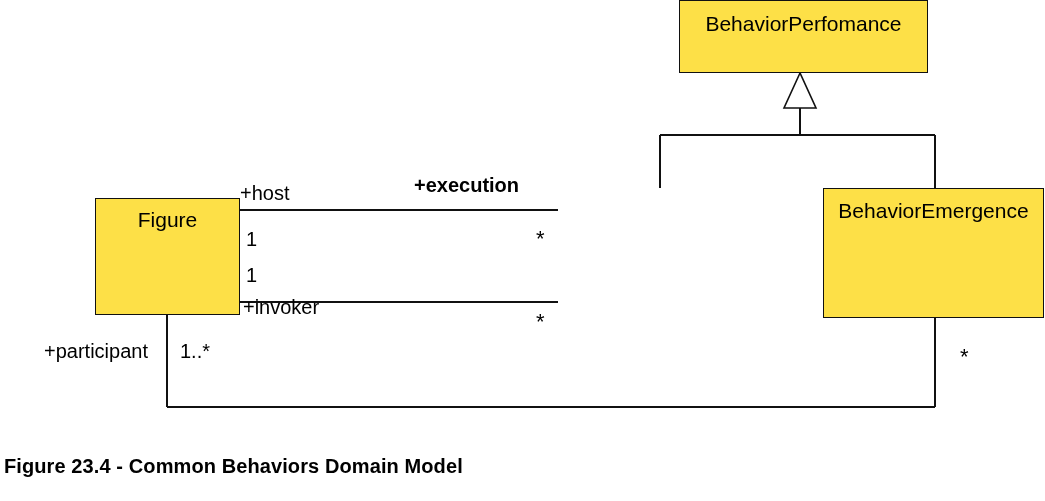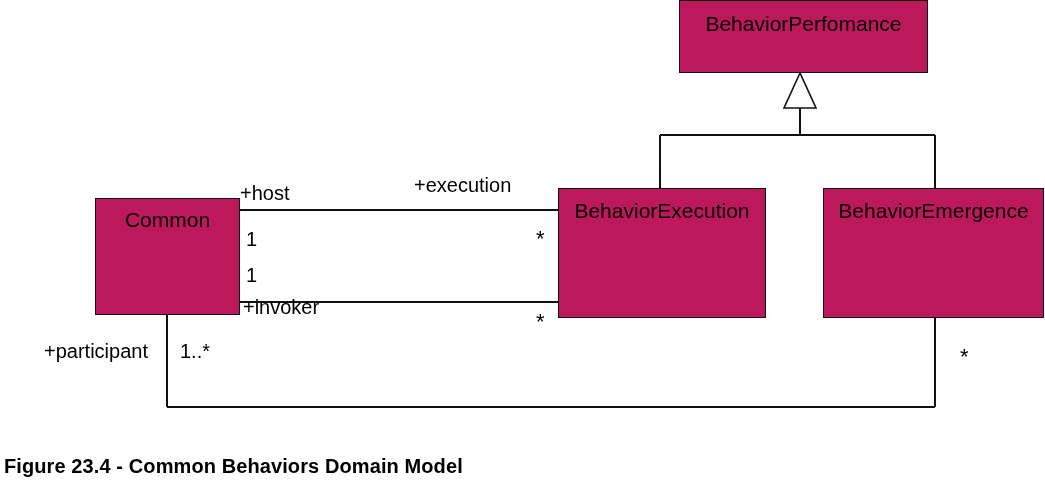--- a/index.html
+++ b/index.html
@@ -20,21 +20,21 @@
   }
   #diagram-svg {
     position: absolute;
     left: 0;
     top: 0;
     width: 1045px;
     height: 501px;
   }
   .cls-box {
     position: absolute;
-    background: #be185d;
+    background: #fde047;
     border: 1.6px solid #111111;
     box-sizing: border-box;
   }
   .cls-name {
     position: absolute;
     left: 0;
     right: 0;
     text-align: center;
     font-size: 21px;
     color: #000000;
@@ -99,34 +99,31 @@
     </g>
 
     <polygon points="800,73 784,108 816,108" fill="#ffffff" stroke="#111111" stroke-width="1.6" stroke-linejoin="miter"></polygon>
   </svg>
 
   <div class="cls-box" style="left:679px; top:0px; width:249px; height:73px;">
     <div class="cls-name" style="top:12px;">BehaviorPerfomance</div>
   </div>
 
   <div class="cls-box" style="left:95px; top:198px; width:145px; height:117px;">
-    <div class="cls-name" style="top:10px;">Common</div>
+    <div class="cls-name" style="top:10px;">Figure</div>
   </div>
 
-  <div class="cls-box" style="left:558px; top:188px; width:208px; height:130px;">
-    <div class="cls-name" style="top:11px;">BehaviorExecution</div>
-  </div>
 
   <div class="cls-box" style="left:823px; top:188px; width:221px; height:130px;padding-left:36px;">
     <div class="cls-name" style="top:11px;">BehaviorEmergence</div>
   </div>
 
   <div class="lbl" style="left:240px; top:175px;margin-top:8px;">+host</div>
 
-  <div class="lbl" style="left:414px; top:175px;">+execution</div>
+  <div class="lbl" style="left:414px; top:175px;font-weight:bold;">+execution</div>
 
   <div class="lbl" style="left:243px; top:297px;">+invoker</div>
 
   <div class="lbl" style="left:28px; top:341px;margin-left:16px;">+participant</div>
 
   <div class="mult" style="left:246px; top:229px;">1</div>
 
   <div class="mult" style="left:246px; top:265px;">1</div>
 
   <div class="star" style="left:536px; top:228px;">*</div>

